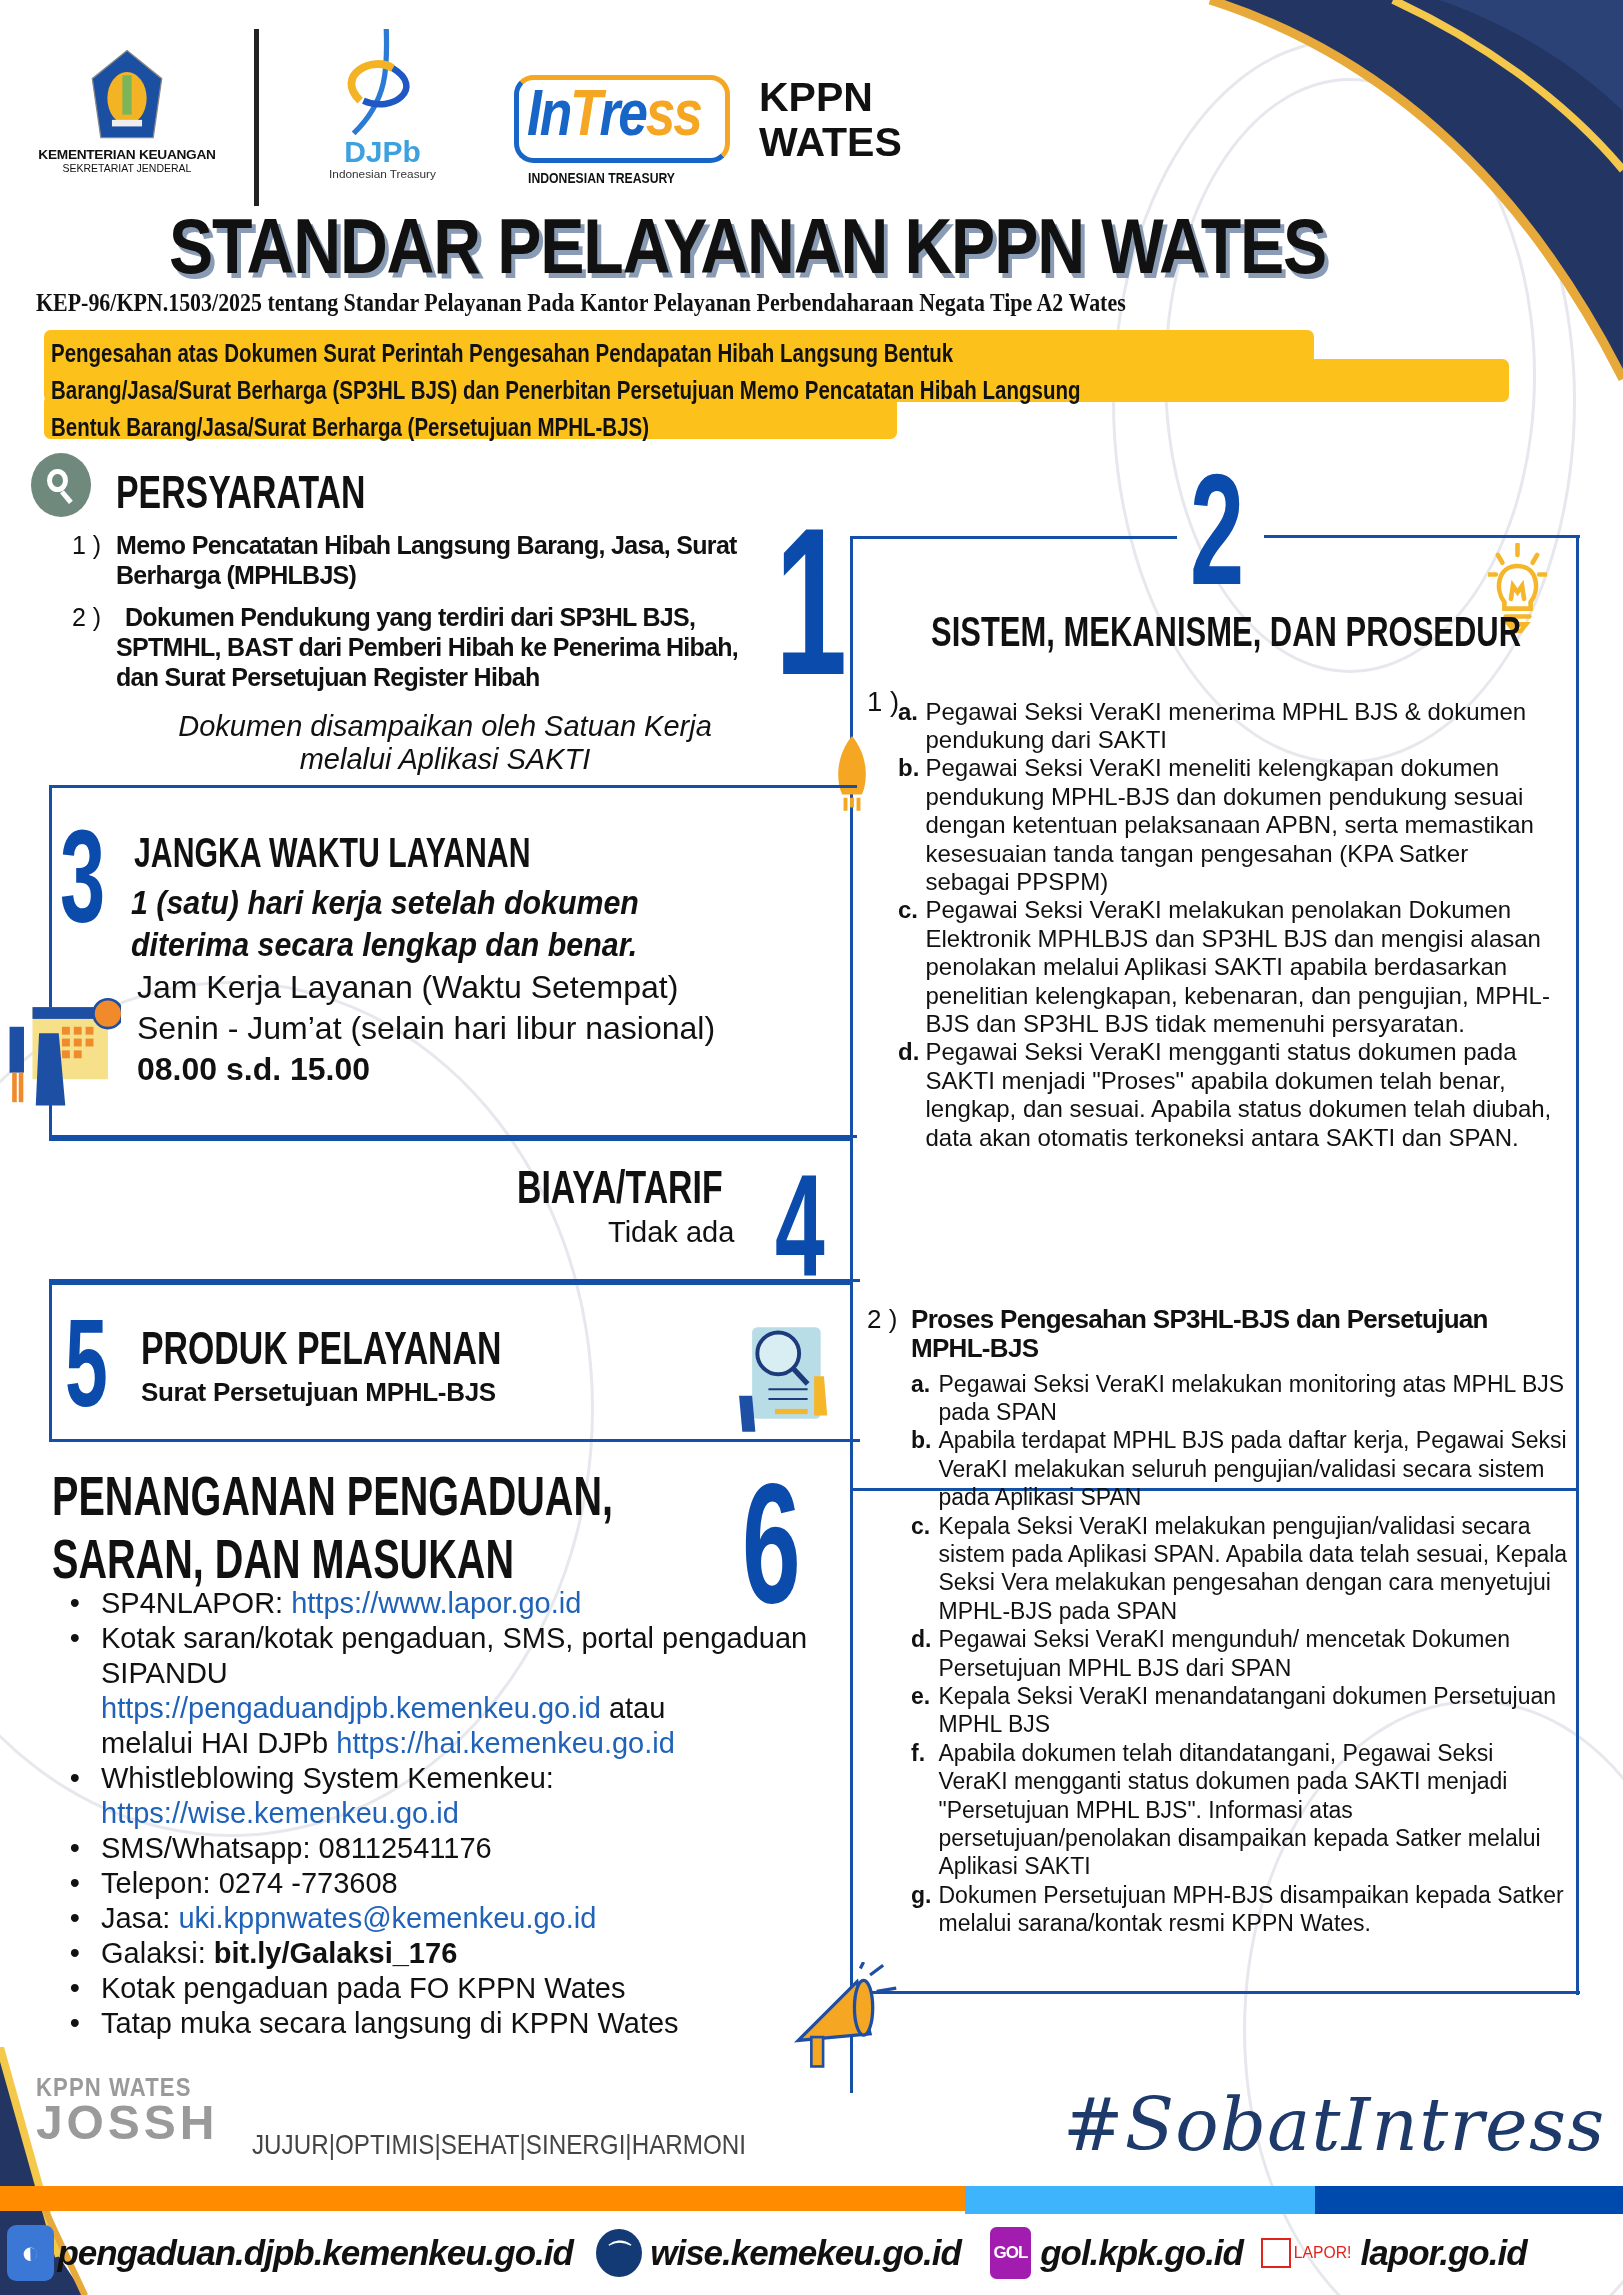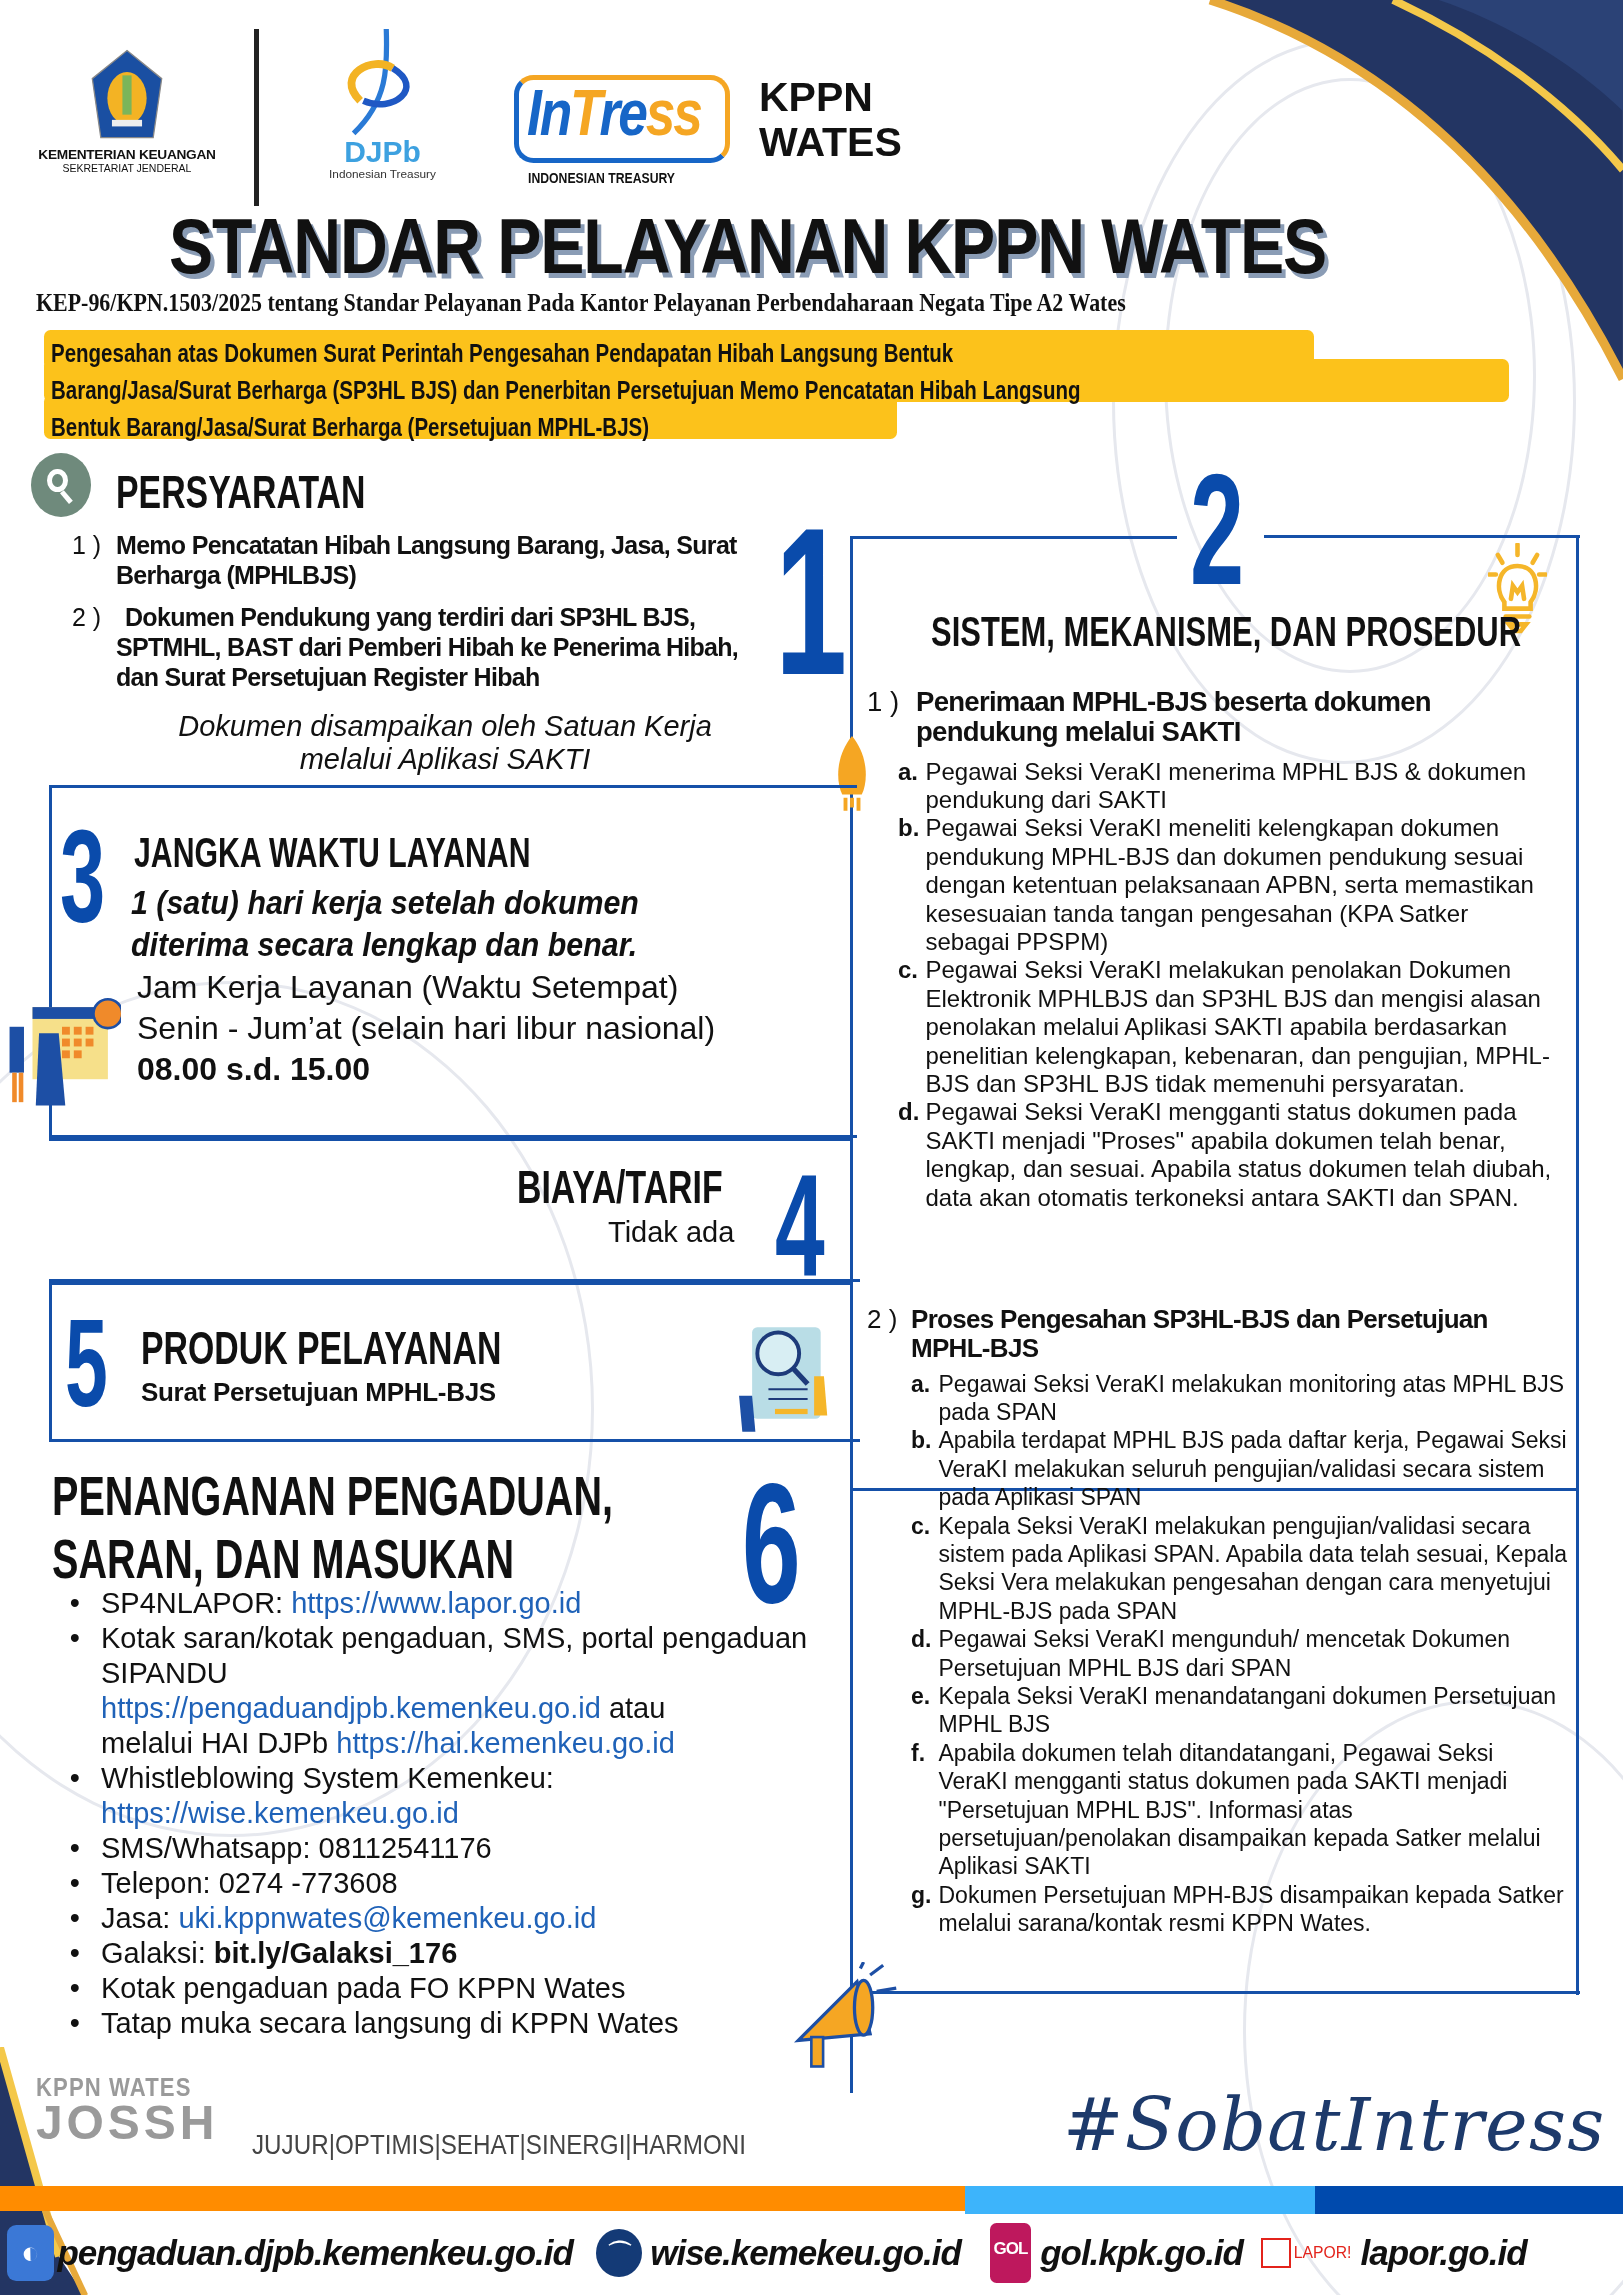--- a/index.html
+++ b/index.html
@@ -127,21 +127,20 @@
       <path d="M35 0 C 60 30, 60 70, 50 90 L20 90 C 10 70, 10 30, 35 0 Z" fill="#f5a623"></path>
       <line x1="25" y1="95" x2="25" y2="115" stroke="#f5a623" stroke-width="6"></line>
       <line x1="35" y1="95" x2="35" y2="110" stroke="#f5a623" stroke-width="6"></line>
       <line x1="45" y1="95" x2="45" y2="115" stroke="#f5a623" stroke-width="6"></line>
     </svg>
 </div>
 
 <div class="abs" style="left:867px;top:687px;width:703px;">
   <div style="position:relative;padding-left:49px;font-size:27.5px;line-height:30px;">
     <span style="position:absolute;left:0;top:0;">1 )</span>
-    <span style="font-weight:bold;letter-spacing:-0.7px;">Penerimaan MPHL-BJS beserta dokumen pendukung melalui SAKTI</span>
   </div>
   <ol class="alpha" style="margin-left:31px;margin-top:10.5px;font-size:24px;line-height:28.4px;width:654px;">
     <li><span class="mk">a.</span><span>Pegawai Seksi VeraKI menerima MPHL BJS &amp; dokumen pendukung dari SAKTI</span></li>
     <li><span class="mk">b.</span><span>Pegawai Seksi VeraKI meneliti kelengkapan dokumen pendukung MPHL-BJS dan dokumen pendukung sesuai dengan ketentuan pelaksanaan APBN, serta memastikan kesesuaian tanda tangan pengesahan (KPA Satker sebagai PPSPM)</span></li>
     <li><span class="mk">c.</span><span>Pegawai Seksi VeraKI melakukan penolakan Dokumen Elektronik MPHLBJS dan SP3HL BJS dan mengisi alasan penolakan melalui Aplikasi SAKTI apabila berdasarkan penelitian kelengkapan, kebenaran, dan pengujian, MPHL-BJS dan SP3HL BJS tidak memenuhi persyaratan.</span></li>
     <li><span class="mk">d.</span><span>Pegawai Seksi VeraKI mengganti status dokumen pada SAKTI menjadi "Proses" apabila dokumen telah benar, lengkap, dan sesuai. Apabila status dokumen telah diubah, data akan otomatis terkoneksi antara SAKTI dan SPAN.</span></li>
   </ol>
 </div>
 
 <div class="abs" style="left:867px;top:1305px;width:703px;">
@@ -258,21 +257,21 @@
 
 <div class="abs" style="left:0;top:2186px;width:965px;height:25px;background:#ff8c00;"></div>
 <div class="abs" style="left:965px;top:2186px;width:350px;height:27.5px;background:#3db4fb;"></div>
 <div class="abs" style="left:1315px;top:2186px;width:309px;height:27.5px;background:#004aad;"></div>
 
 <div class="abs" style="left:6.5px;top:2217px;width:1617px;height:72px;display:flex;align-items:center;font-weight:900;font-style:italic;font-size:35px;letter-spacing:-1px;">
   <span style="display:inline-block;width:47px;height:56px;background:#3b78d6;border-radius:9.2px;color:#fff;font-size:31px;text-align:center;line-height:56px;font-style:normal;margin-right:3.9px;">◐</span>
   <span style="margin-right:23.5px;">pengaduan.djpb.kemenkeu.go.id</span>
   <span style="display:inline-block;width:46px;height:48px;border-radius:50%;background:#143a76;color:#fff;font-size:26px;text-align:center;line-height:48px;font-style:normal;margin-right:7.8px;">⌒</span>
   <span style="margin-right:29px;">wise.kemekeu.go.id</span>
-  <span style="display:inline-block;width:41px;height:60px;background:#be185d;border-radius:6.5px;color:#fff;font-size:17px;text-align:center;line-height:52px;font-style:normal;margin-right:9.2px;">GOL</span>
+  <span style="display:inline-block;width:41px;height:52px;background:#a21caf;border-radius:6.5px;color:#fff;font-size:17px;text-align:center;line-height:52px;font-style:normal;margin-right:9.2px;">GOL</span>
   <span style="margin-right:18.3px;">gol.kpk.go.id</span>
   <span style="display:inline-flex;align-items:center;margin-right:9.2px;font-style:normal;">
     <span style="display:inline-block;width:26px;height:26px;border:2.6px solid #e3231b;"></span>
     <span style="color:#e3231b;font-size:15.7px;font-weight:normal;margin-left:2.6px;letter-spacing:0;">LAPOR!</span>
   </span>
   <span>lapor.go.id</span>
 </div>
 
 
 </body></html>

